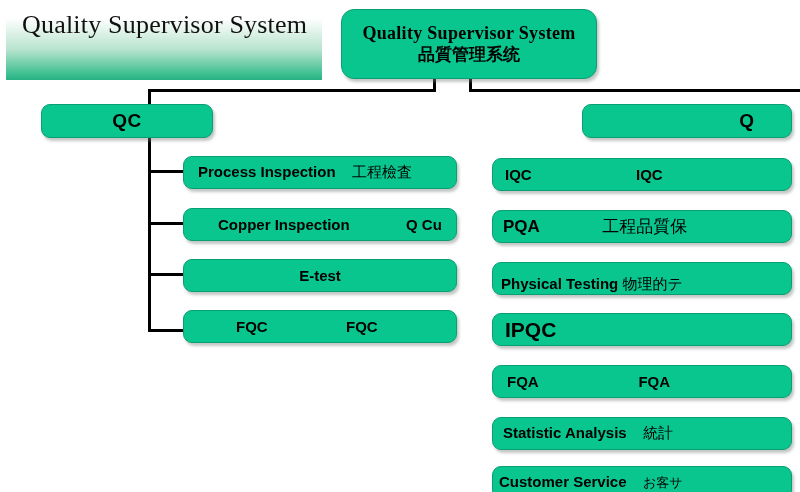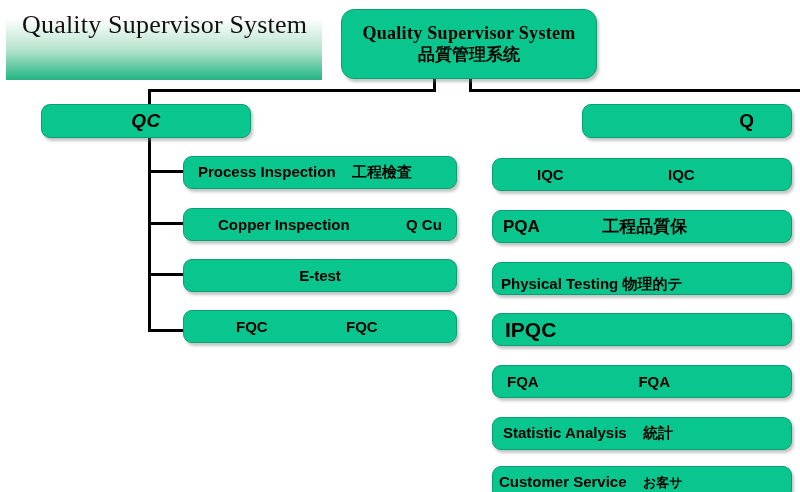--- a/index.html
+++ b/index.html
@@ -95,36 +95,36 @@
     font-size: 17px;
     font-weight: bold;
   }
 
   
   .node.head {
     height: 34px;
     font-size: 19px;
     letter-spacing: 0.5px;
   }
-  #node-qc-left { left: 41px; top: 104px; width: 210px; font-style: italic; }
+  #node-qc-left { left: 41px; top: 104px; width: 172px; }
   #node-qc-right { left: 582px; top: 104px; width: 210px; }
   #node-qc-right .lbl { padding-left: 120px; }
 
   
   .node.leaf {
     height: 33px;
     font-size: 15px;
     justify-content: flex-start;
   }
   .node.leaf .lbl { padding-left: 14px; }
 
   .col-left  { left: 183px; width: 274px; }
   .col-right { left: 492px; width: 300px; }
 
-  .cjk { font-family: "DejaVu Sans", "Liberation Sans", sans-serif; font-weight: bold; }
+  .cjk { font-family: "DejaVu Sans", "Liberation Sans", sans-serif; font-weight: normal; }
   .sp  { display: inline-block; }
 </style>
 </head>
 <body>
 
 <div id="stage">
 
   <div id="title-banner">
     <div class="t-en">Quality Supervisor System</div>
   </div>
@@ -180,21 +180,21 @@
 
   <div class="node leaf col-left" style="top:310px;">
     <span class="lbl" style="padding-left:52px;">
       <span>FQC</span>
       <span class="sp" style="width:70px;"></span>
       <span>FQC</span>
     </span>
   </div>
 
   <div class="node leaf col-right" style="top:158px;">
-    <span class="lbl" style="padding-left:44px;">
+    <span class="lbl" style="padding-left:12px;">
       <span>IQC</span>
       <span class="sp" style="width:96px;"></span>
       <span>IQC</span>
     </span>
   </div>
 
   <div class="node leaf col-right" style="top:210px;">
     <span class="lbl" style="padding-left:10px;">
       <span style="font-size:17px;">PQA</span>
       <span class="sp" style="width:54px;"></span>

